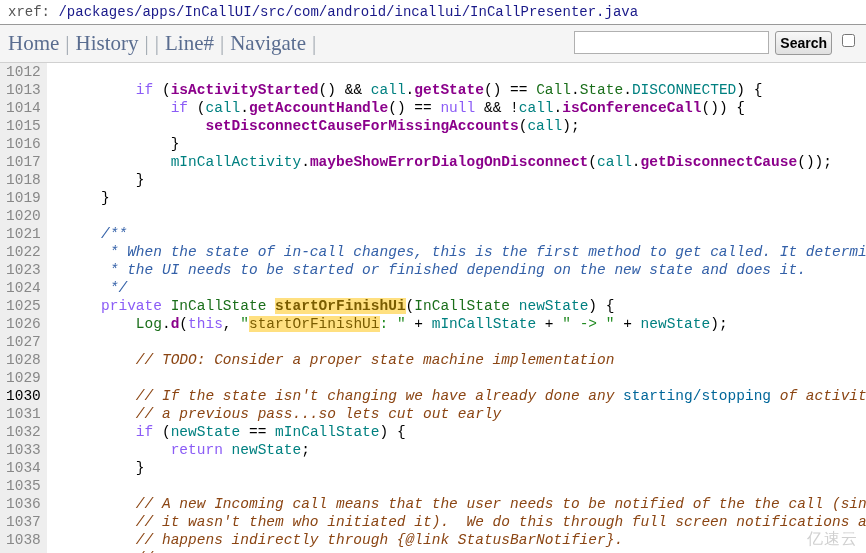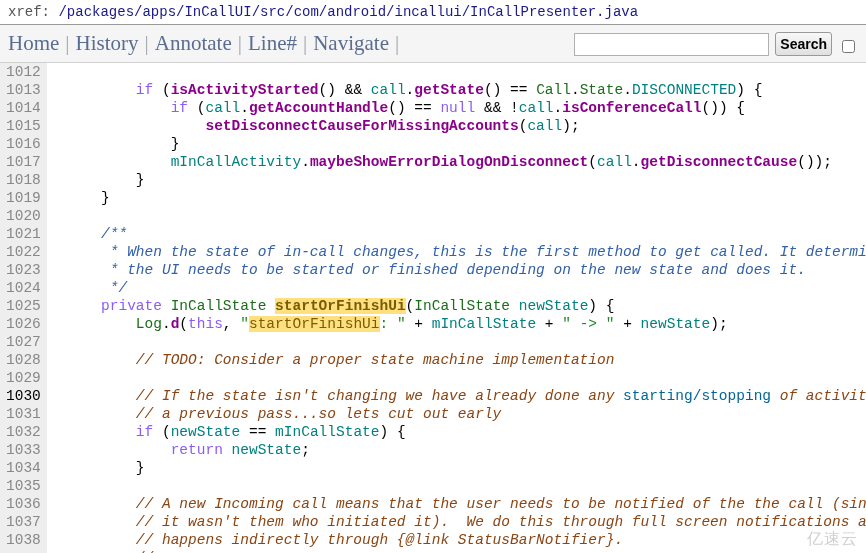--- a/index.html
+++ b/index.html
@@ -18,21 +18,21 @@
     border-bottom: 1px solid #999;
     background: #fff;
   }
   .xref-bar .xref-label { color: #555; }
   .xref-bar .xref-path { color: #1a1a8a; }
   .toolbar {
     background: #f5f5f5;
     border-bottom: 1px solid #d0d0d0;
     padding: 6px 8px;
     display: flex;
-    align-items: flex-end;
+    align-items: flex-start;
     gap: 6px;
     font-size: 21px;
   }
   .toolbar a {
     color: #5a6d90;
     text-decoration: none;
   }
   .toolbar .sep { color: #a0a8b0; }
   .toolbar .spacer { flex: 1; }
   .toolbar input[type=text] {
@@ -100,21 +100,20 @@
 
 <div class="xref-bar">
   <span class="xref-label">xref: </span><span class="xref-path">/packages/apps/InCallUI/src/com/android/incallui/InCallPresenter.java</span>
 </div>
 
 <div class="toolbar">
   <a href="#">Home</a>
   <span class="sep">|</span>
   <a href="#">History</a>
   <span class="sep">|</span>
-  <a href="#">Annotate</a>
   <span class="sep">|</span>
   <a href="#">Line#</a>
   <span class="sep">|</span>
   <a href="#">Navigate</a>
   <span class="sep">|</span>
   <span class="spacer"></span>
   <input type="text" placeholder="" style="">
   <button class="search-btn">Search</button>
   <input type="checkbox" style="">
 </div>

